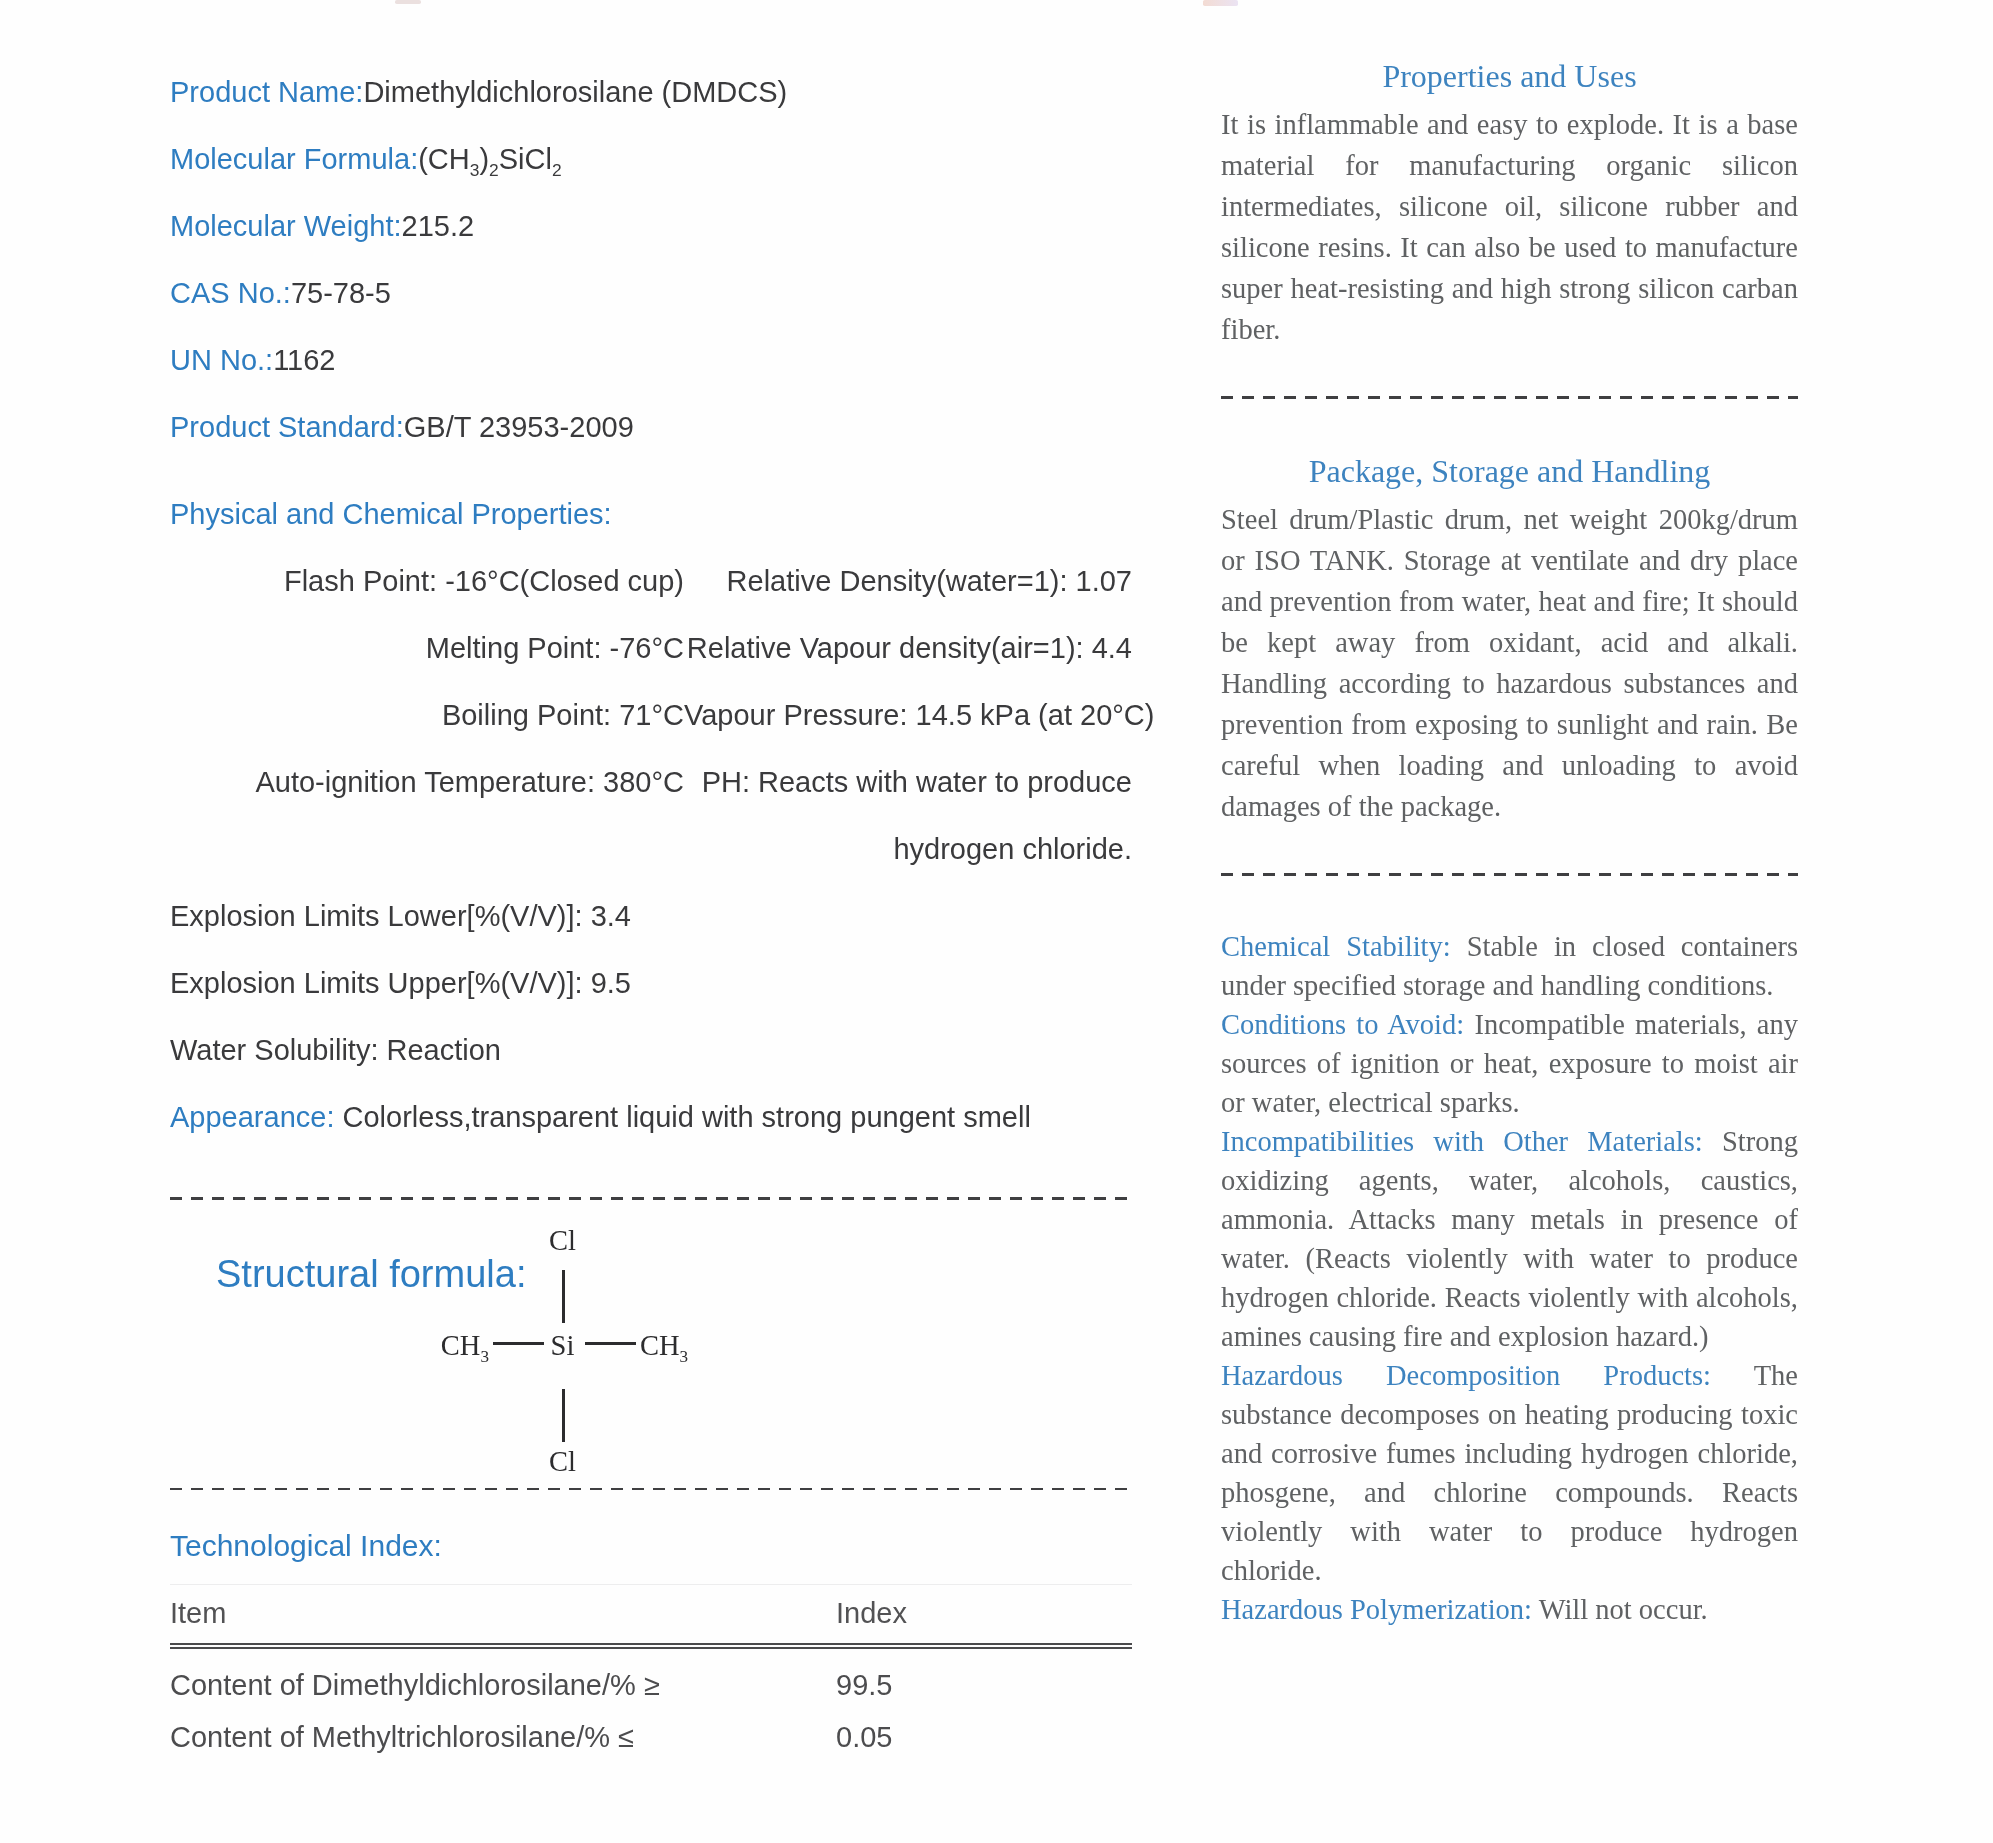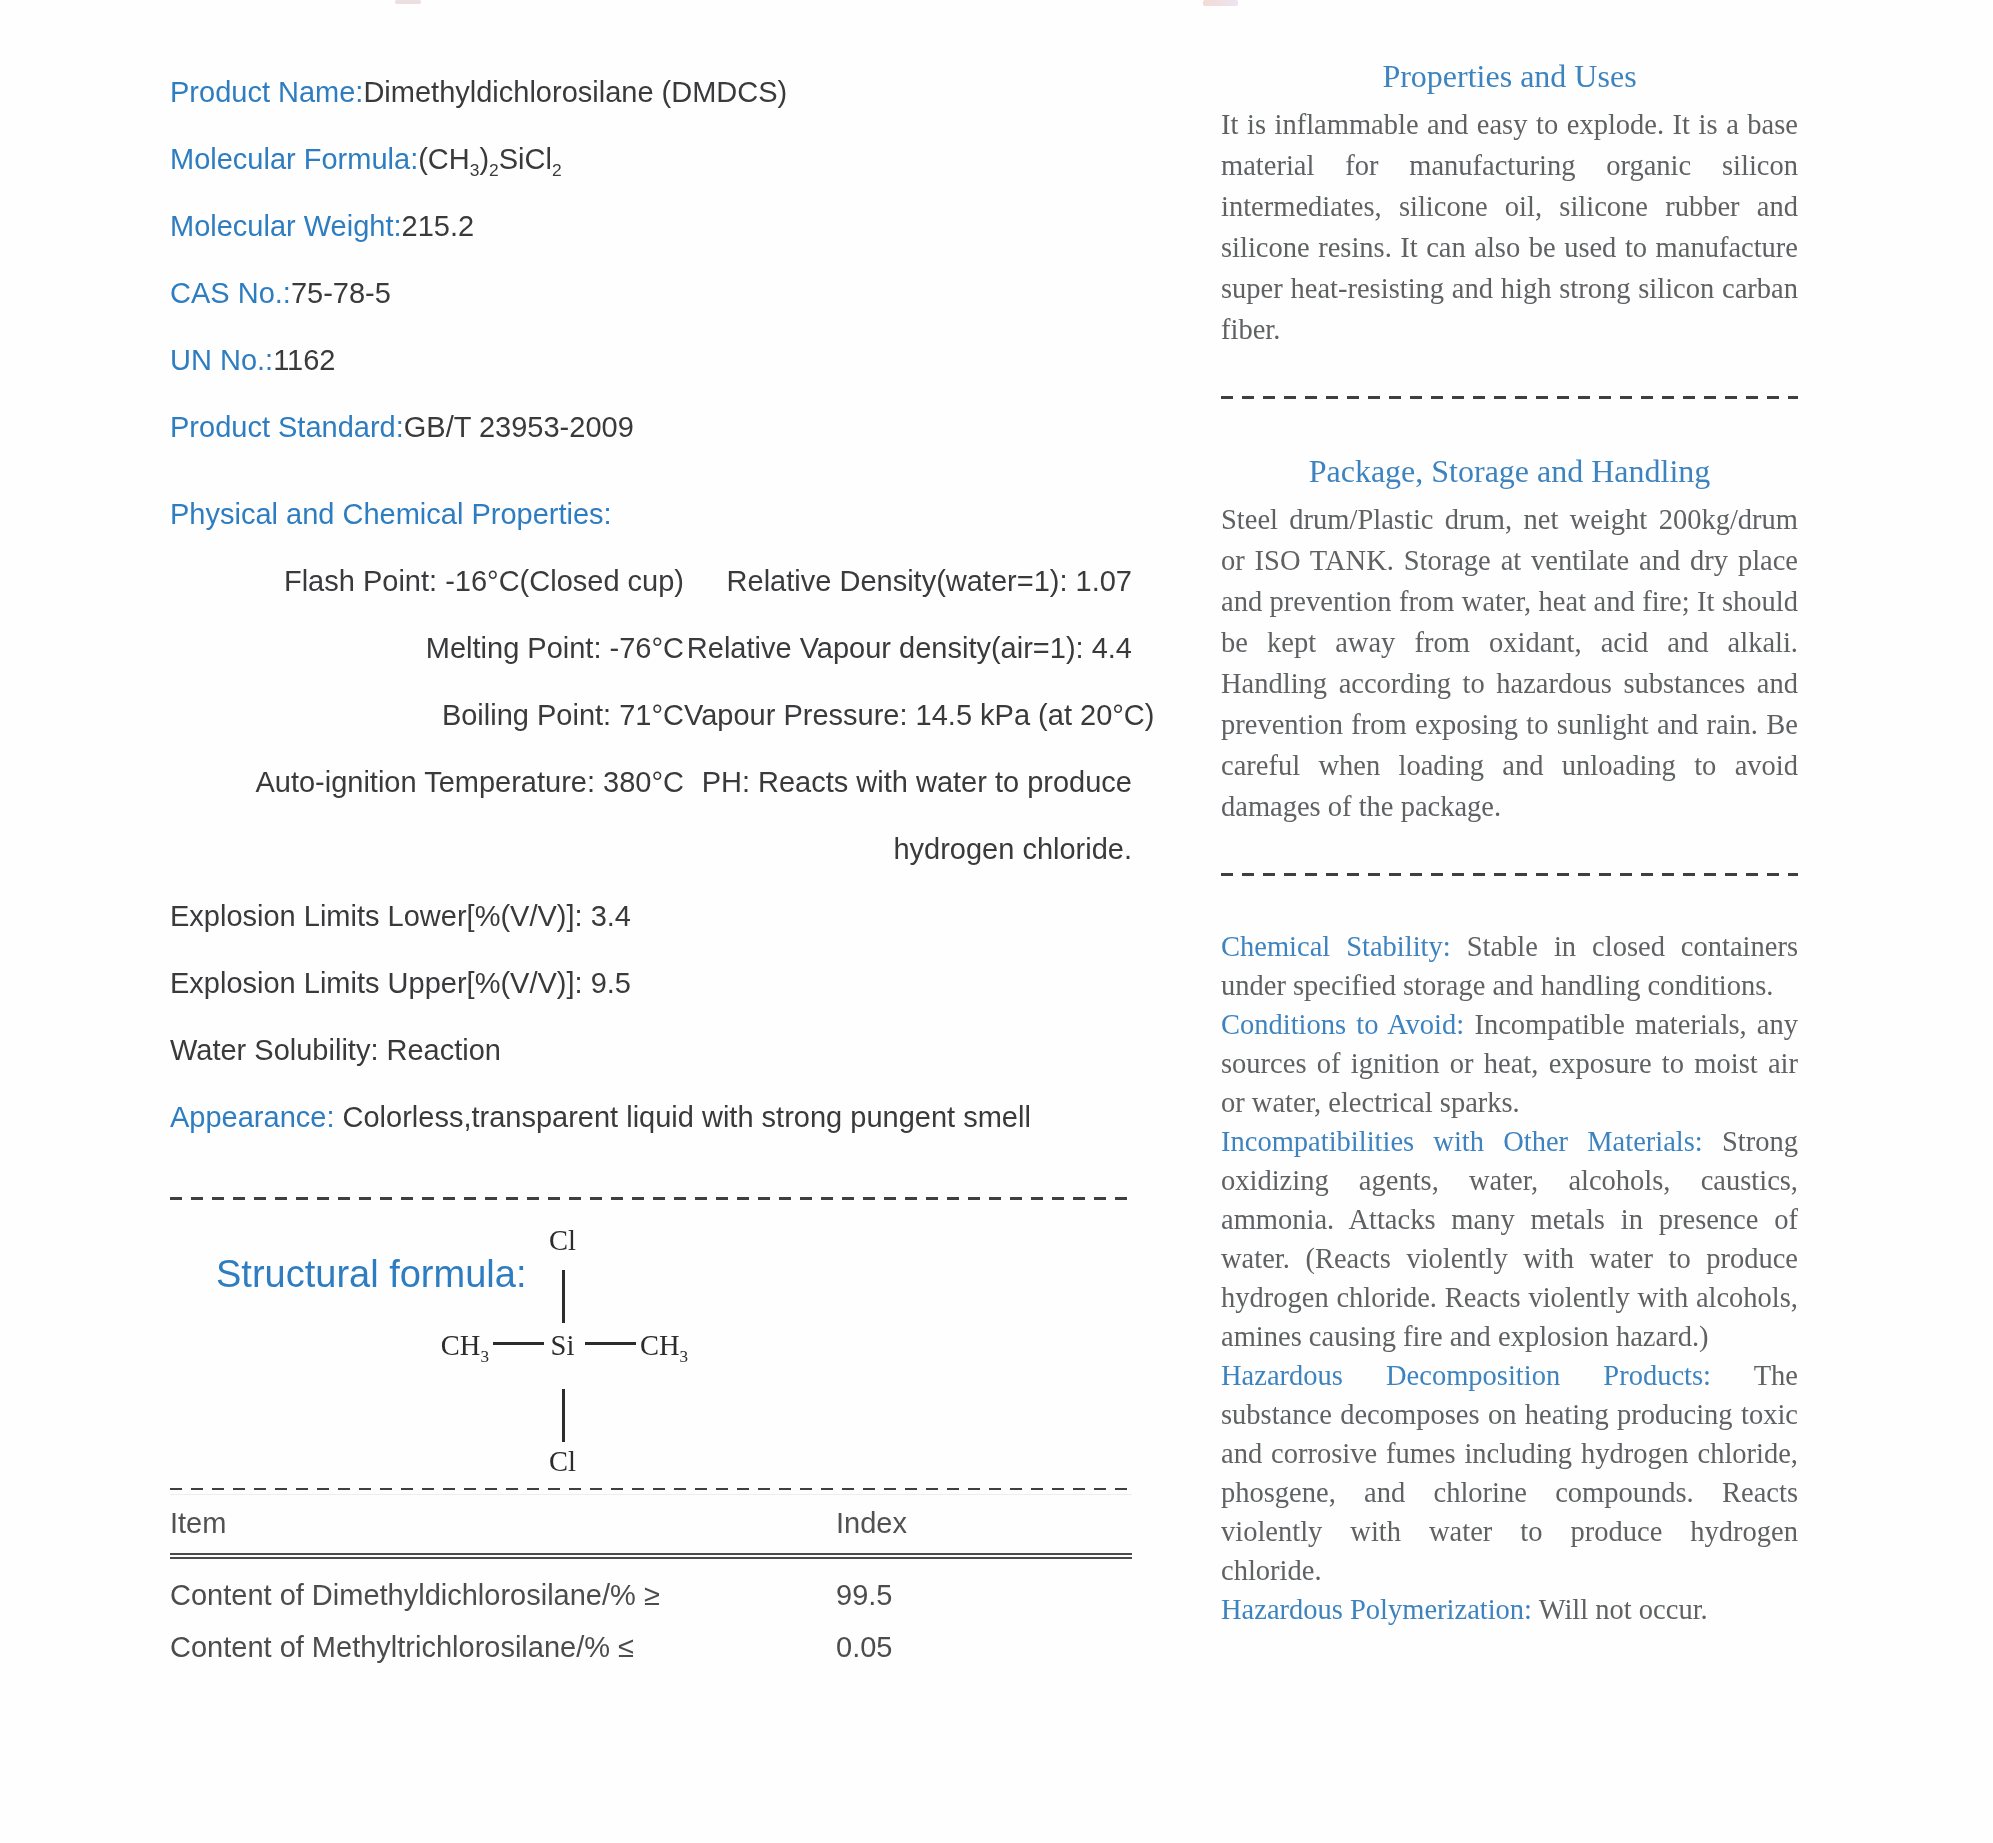--- a/index.html
+++ b/index.html
@@ -148,20 +148,21 @@
     <span class="bond sf-bond1"></span>
     <span class="atom center sf-si">Si</span>
     <span class="bond sf-bond2"></span>
     <span class="atom sf-ch3-right"><span>CH</span><sub>3</sub></span>
     <span class="vbond sf-vbond2"></span>
     <span class="atom center sf-cl-bottom">Cl</span>
   </div>
 
   <hr class="dash-rule" style="margin-top:1.8px;">
 
+  <div class="tech-h">Technological Index:</div>
 
   <div class="tbl">
     <div class="thead">
       <span>Item</span>
       <span>Index</span>
     </div>
     <div class="dbl-rule"></div>
     <div class="trow first">
       <span>Content of Dimethyldichlorosilane/% ≥</span>
       <span>99.5</span>

